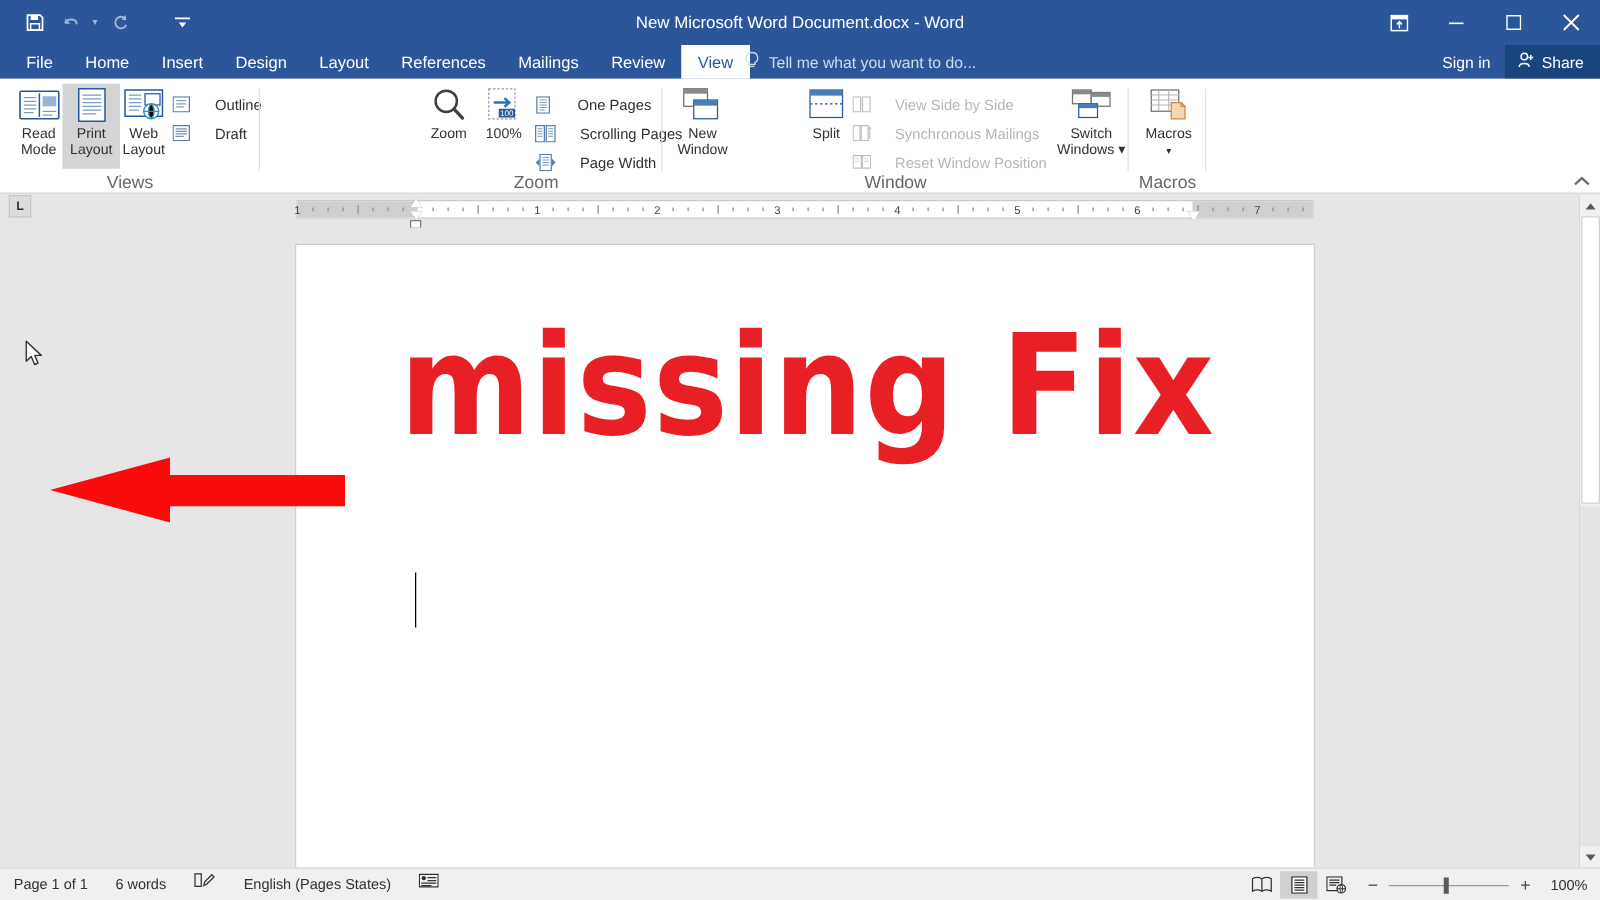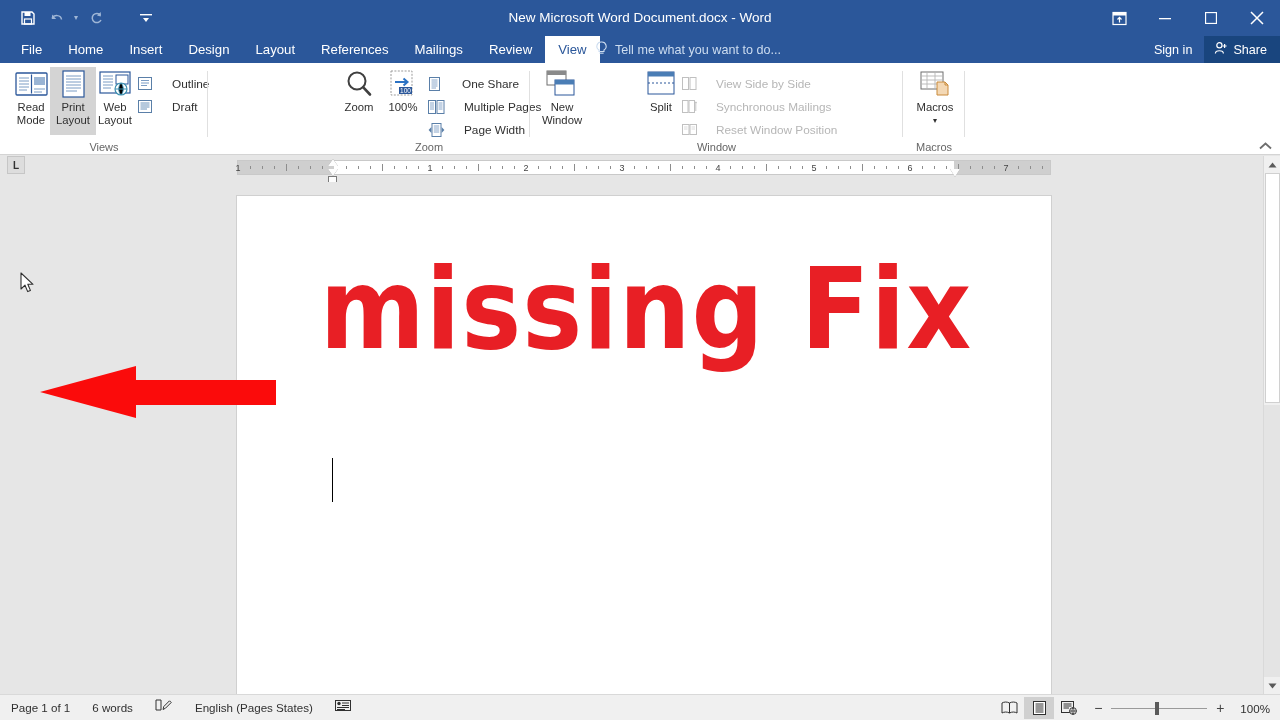--- a/index.html
+++ b/index.html
@@ -62,21 +62,21 @@
   }
 
   
   #ribbon {
     position: absolute; left: 0; top: 63px; width: 1280px; height: 92px;
     background: #ffffff; border-bottom: 1px solid #d4d4d4;
   }
   .group { position: absolute; top: 0; height: 92px; }
   .group-label {
     position: absolute; bottom: 2px; left: 0; width: 100%;
-    text-align: center; font-size: 11px; color: #666666;
+    text-align: center; font-size: 14px; color: #666666;
   }
   .group-sep {
     position: absolute; top: 8px; width: 1px; height: 66px; background: #e0e0e0;
   }
 
   .bigbtn {
     position: absolute; top: 4px; width: 46px; height: 68px;
     display: flex; flex-direction: column; align-items: center;
     font-size: 11.3px; color: #303030; line-height: 13px; text-align: center;
   }
@@ -416,31 +416,31 @@
       </span>
       <span>100%</span>
     </div>
     <div class="smallitem" style="left:100px; top:9px">
       <span class="gi">
         <svg width="13" height="14" viewBox="0 0 13 14">
             <rect x="1.5" y="0.5" width="10" height="13" fill="#fff" stroke="#5a7fa8"></rect>
             <path d="M3.5 3 H9.5 M3.5 5 H9.5 M3.5 7 H9.5 M3.5 9 H9.5 M3.5 11 H8" stroke="#7b9cc4" stroke-width="0.9"></path>
           </svg>
       </span>
-      <span>One Share</span>
+      <span>One Pages</span>
     </div>
     <div class="smallitem" style="left:100px; top:32px">
       <span class="gi" style="width:17px">
         <svg width="17" height="14" viewBox="0 0 17 14">
             <rect x="0.5" y="0.5" width="7" height="13" fill="#fff" stroke="#5a7fa8"></rect>
             <rect x="9" y="0.5" width="7" height="13" fill="#fff" stroke="#5a7fa8"></rect>
             <path d="M2 3 H6 M2 5 H6 M2 7 H6 M2 9 H6 M10.5 3 H14.5 M10.5 5 H14.5 M10.5 7 H14.5 M10.5 9 H14.5" stroke="#7b9cc4" stroke-width="0.9"></path>
           </svg>
       </span>
-      <span>Multiple Pages</span>
+      <span>Scrolling Pages</span>
     </div>
     <div class="smallitem" style="left:100px; top:55px">
       <span class="gi" style="width:17px">
         <svg width="17" height="14" viewBox="0 0 17 14">
             <rect x="4" y="0.5" width="9" height="13" fill="#fff" stroke="#5a7fa8"></rect>
             <path d="M5.8 3 H11.2 M5.8 5 H11.2 M5.8 7 H11.2 M5.8 9 H11.2" stroke="#7b9cc4" stroke-width="0.9"></path>
             <path d="M3.4 4 L0.6 7 L3.4 10 Z" fill="#5a7fa8"></path>
             <path d="M13.6 4 L16.4 7 L13.6 10 Z" fill="#5a7fa8"></path>
           </svg>
       </span>
@@ -497,20 +497,34 @@
       <span class="gi">
         <svg width="15" height="13" viewBox="0 0 15 13">
             <rect x="0.5" y="1.5" width="6.5" height="10" fill="#fff" stroke="#c0c0c0"></rect>
             <rect x="8" y="1.5" width="6.5" height="10" fill="#fff" stroke="#c0c0c0"></rect>
             <path d="M2 4 H5.5 M2 6 H5.5 M9.5 4 H13 M9.5 6 H13" stroke="#d2d2d2" stroke-width="0.8"></path>
           </svg>
       </span>
       <span>Reset Window Position</span>
     </div>
 
+    <div class="bigbtn" style="left:312px; width:62px">
+      <span class="ic">
+        <svg width="34" height="28" viewBox="0 0 34 28">
+            <rect x="2" y="2" width="15" height="11" fill="#fff" stroke="#6f6f6f"></rect>
+            <rect x="2" y="2" width="15" height="3.5" fill="#8a8a8a"></rect>
+            <rect x="17" y="4" width="15" height="11" fill="#fff" stroke="#6f6f6f"></rect>
+            <rect x="17" y="4" width="15" height="3.5" fill="#8a8a8a"></rect>
+            <rect x="7" y="13" width="15" height="11" fill="#fff" stroke="#2b579a"></rect>
+            <rect x="7" y="13" width="15" height="3.5" fill="#4a7db5"></rect>
+          </svg>
+      </span>
+      <span>Switch</span>
+      <span>Windows ▾</span>
+    </div>
 
     <div class="group-label">Window</div>
     <div class="group-sep" style="left:372px"></div>
   </div>
 
   <div class="group" style="left:903px; width:62px">
     <div class="bigbtn" style="left:8px; width:48px">
       <span class="ic">
         <svg width="32" height="28" viewBox="0 0 32 28">
             <rect x="2" y="2" width="22" height="17" fill="#fff" stroke="#6f6f6f"></rect>

